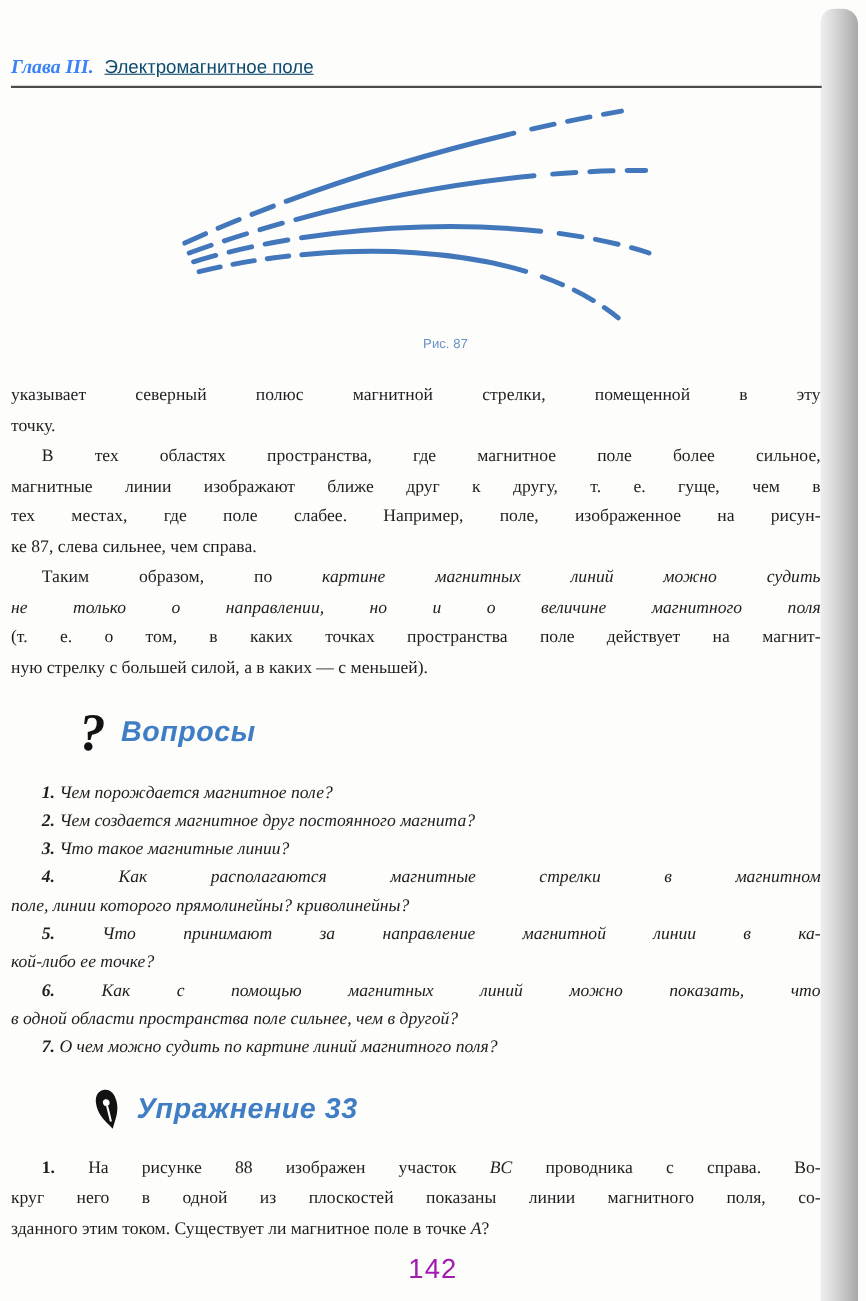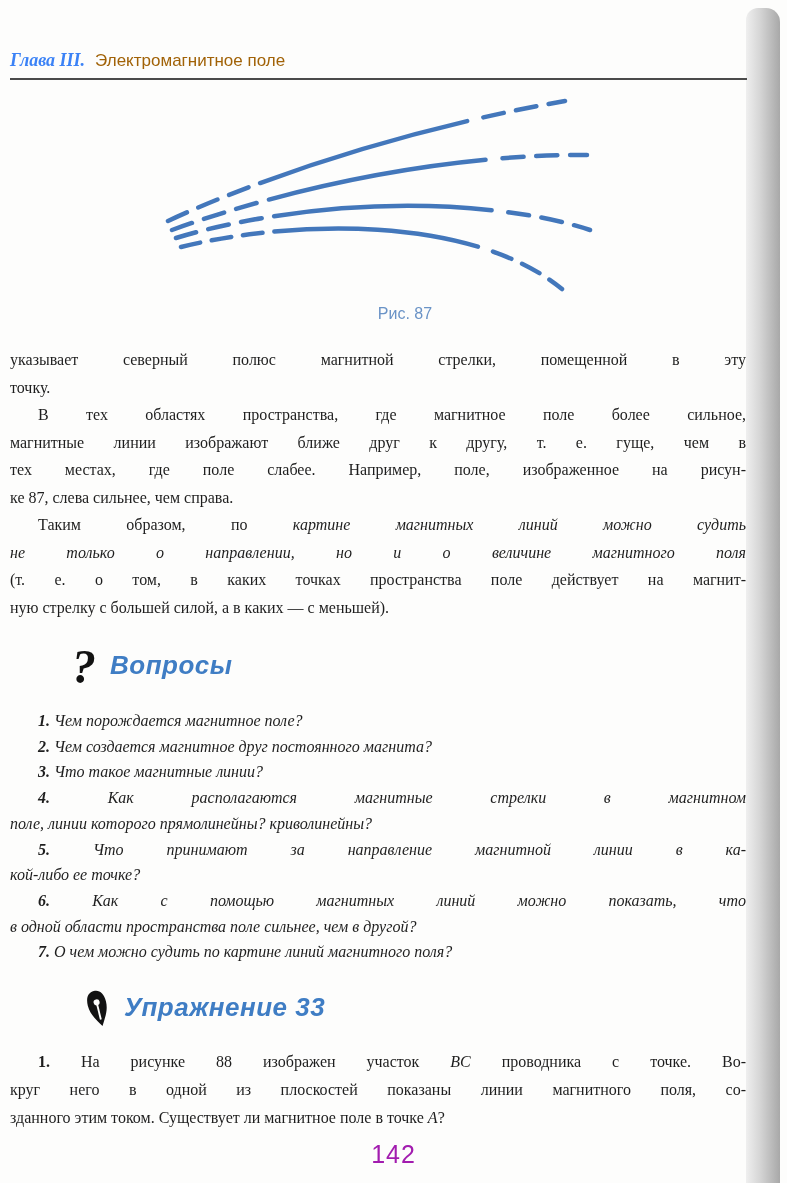--- a/index.html
+++ b/index.html
@@ -5,27 +5,27 @@
   html,body{margin:0;padding:0;}
   .page{position:relative;width:787px;height:1183px;background:#fdfdfc;overflow:hidden;
         font-family:"Liberation Serif", serif;color:#1e1e1e;}
   
   .edge{position:absolute;left:746px;top:8px;width:34px;height:1175px;
         background:linear-gradient(to right,#efefef 0%,#d6d6d6 40%,#a8a8a8 100%);
         border-top-left-radius:12px;border-top-right-radius:14px;}
   
   .header{position:absolute;left:10px;top:50px;width:737px;white-space:nowrap;}
   .chapter-label{font-style:italic;font-weight:bold;font-size:18px;color:#3b82f6;}
-  .chapter-title{font-family:"Liberation Sans",sans-serif;font-size:17px;color:#a16207;margin-left:10px;}
+  .chapter-title{font-family:"Liberation Sans",sans-serif;font-size:17px;color:#0c4a6e;margin-left:10px;text-decoration:underline;}
   .rule{position:absolute;left:10px;top:78px;width:737px;height:2px;background:#4b4b4b;}
   
   .figure{position:absolute;left:150px;top:90px;width:460px;}
   .figure svg{display:block;}
   .figure-caption{width:400px;margin-left:55px;text-align:center;
-        font-family:"Liberation Sans",sans-serif;font-size:16px;color:#6a93c6;}
+        font-family:"Liberation Sans",sans-serif;font-size:12px;color:#6a93c6;}
   
   .textcol{position:absolute;left:10px;width:736px;font-size:16px;}
   .body-text{top:346px;line-height:27.5px;}
   .questions-list{top:708px;line-height:25.7px;font-style:italic;}
   .exercise-text{top:1048px;line-height:28px;}
   .tline{text-align:justify;}
   .tline.fill{text-align-last:justify;}
   .tline.ind{text-indent:28px;}
   .it{font-style:italic;}
   .bd{font-weight:bold;}
@@ -103,20 +103,20 @@
       <g transform="rotate(-14 12 17)">
         <path fill="#121212" d="M12 33 C 8 26, 4 21, 4 13 C 4 6, 7 2, 12 2 C 17 2, 20 6, 20 13 C 20 21, 16 26, 12 33 Z"></path>
         <circle cx="12" cy="12" r="2.6" fill="#fdfdfc"></circle>
         <rect x="11.2" y="14.2" width="1.6" height="13" fill="#fdfdfc"></rect>
       </g>
     </svg>
     <span class="sec-title">Упражнение 33</span>
   </div>
 
   <div class="textcol exercise-text">
-      <div class="tline fill ind"><span class="bd">1. </span><span>На рисунке 88 изображен участок </span><span class="it">BC</span><span> проводника с точке. Во-</span></div>
+      <div class="tline fill ind"><span class="bd">1. </span><span>На рисунке 88 изображен участок </span><span class="it">BC</span><span> проводника с справа. Во-</span></div>
       <div class="tline fill"><span>круг него в одной из плоскостей показаны линии магнитного поля, со-</span></div>
       <div class="tline"><span>зданного этим током. Существует ли магнитное поле в точке </span><span class="it">A</span><span>?</span></div>
     </div>
 
   <div class="page-number">142</div>
 
 </div>
 
 </body></html>

